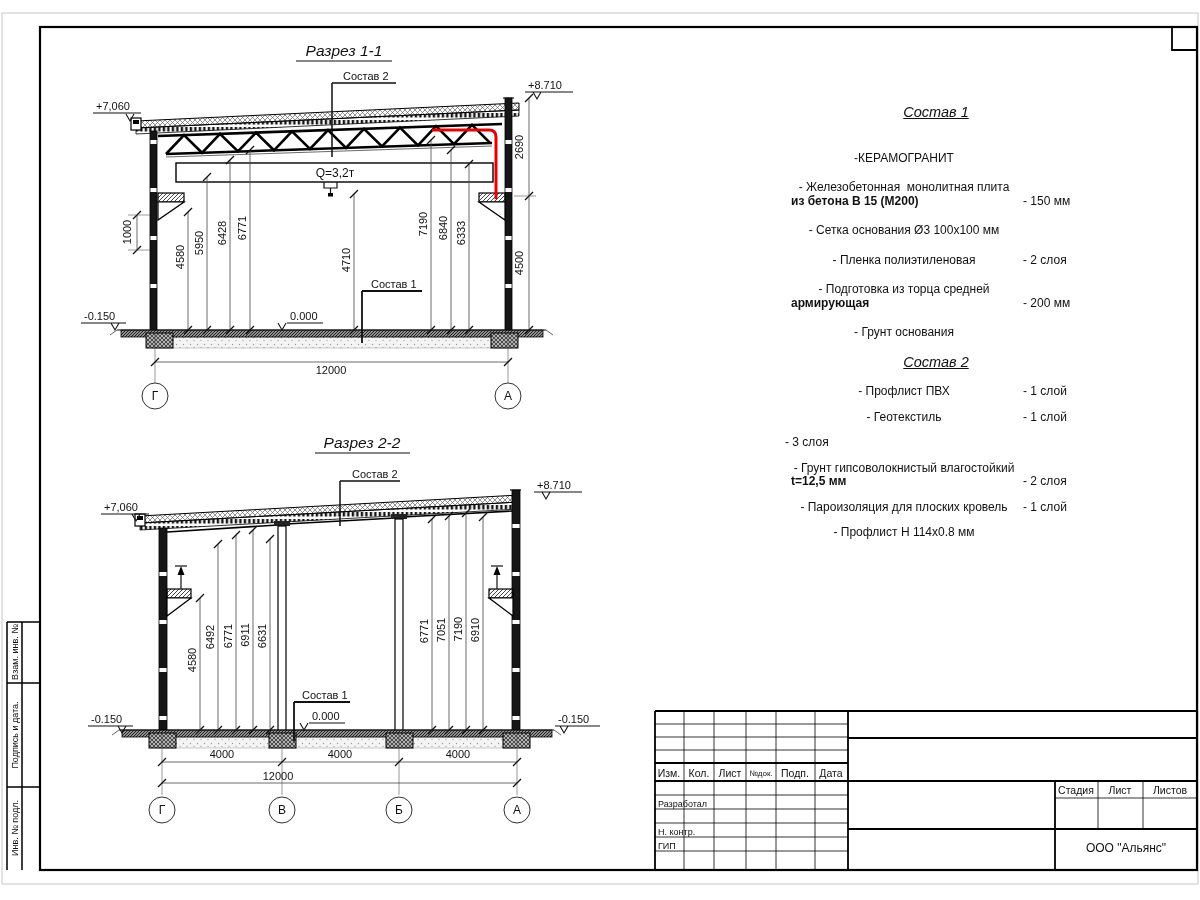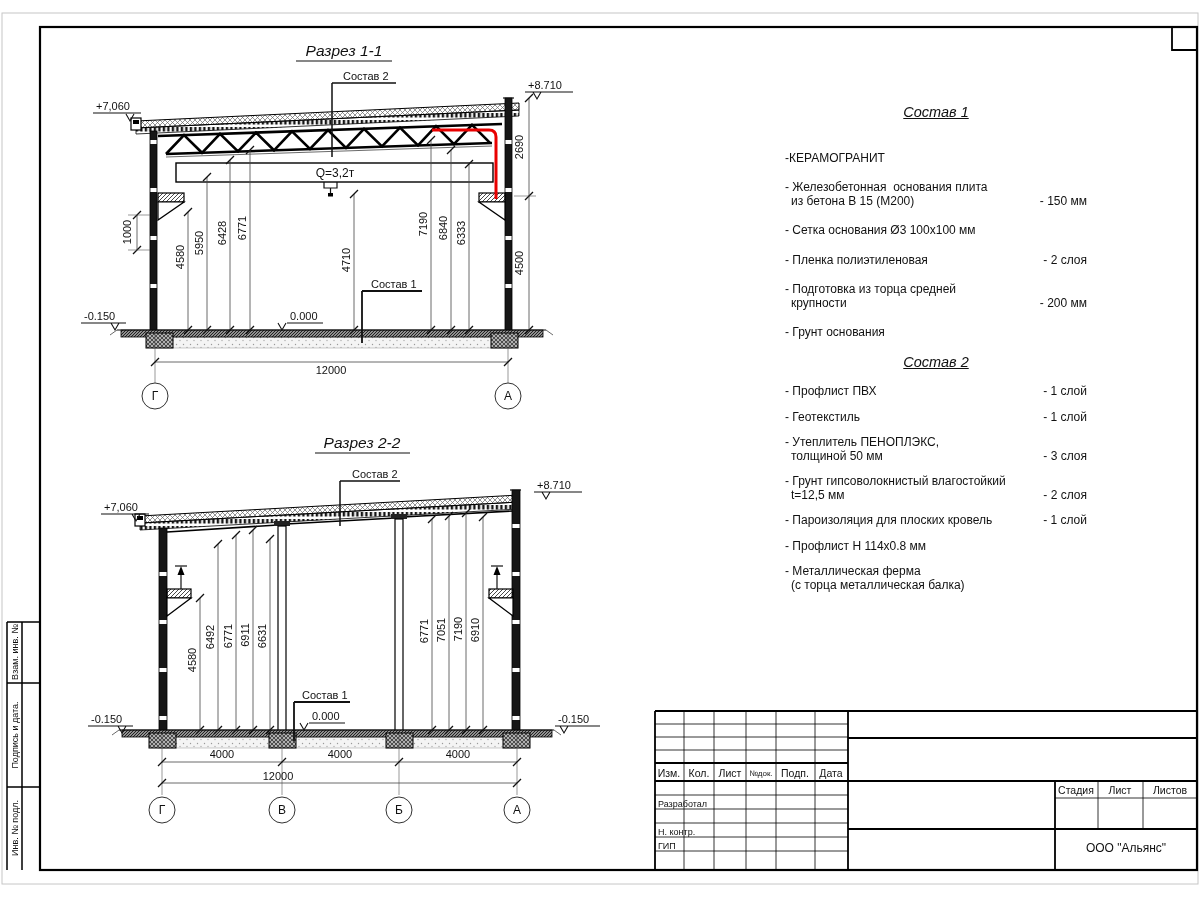--- a/index.html
+++ b/index.html
@@ -20,23 +20,23 @@
   .tick{stroke:#111;stroke-width:1.3;}
   .lvl{stroke:#111;stroke-width:1.1;fill:none;}
   
   .mats{position:absolute;left:785px;top:106px;width:302px;font-size:12px;line-height:13.5px;}
   .mat-title{font-size:14.5px;font-style:italic;text-decoration:underline;text-align:center;
              margin-bottom:32px;}
   .mat-title2{margin-top:4px;margin-bottom:16px;}
   .mat-item{display:flex;margin-bottom:16px;}
   .g2 .mat-item{margin-bottom:12px;}
   .mat-name{flex:1;}
-  .mat-name div:first-child{white-space:pre;}
-  .mat-name div:last-child{padding-left:6px;}
-  .mat-qty{width:64px;align-self:flex-end;text-align:right;}
+  .mat-name div:first-child{white-space:pre;text-align:center;}
+  .mat-name div:last-child{padding-left:6px;font-weight:bold;}
+  .mat-qty{width:64px;align-self:flex-end;}
 </style>
 </head>
 <body>
 
 <div class="sheet">
 <svg width="1200" height="900" viewBox="0 0 1200 900">
   <defs>
     <pattern id="roofhatch" width="5" height="5" patternUnits="userSpaceOnUse">
       <path d="M0,5 L5,0 M0,0 L5,5" stroke="#666" stroke-width="0.7"></path>
     </pattern>
@@ -323,21 +323,21 @@
   <div class="g1">
     <div class="mat-item">
       <div class="mat-name">
             <div>-КЕРАМОГРАНИТ</div>
             <div></div>
           </div>
       <div class="mat-qty"></div>
     </div>
     <div class="mat-item">
       <div class="mat-name">
-            <div>- Железобетонная  основания плита</div>
+            <div>- Железобетонная  монолитная плита</div>
             <div>из бетона В 15 (М200)</div>
           </div>
       <div class="mat-qty">- 150 мм</div>
     </div>
     <div class="mat-item">
       <div class="mat-name">
             <div>- Сетка основания Ø3 100х100 мм</div>
             <div></div>
           </div>
       <div class="mat-qty"></div>
@@ -345,21 +345,21 @@
     <div class="mat-item">
       <div class="mat-name">
             <div>- Пленка полиэтиленовая</div>
             <div></div>
           </div>
       <div class="mat-qty">-  2 слоя</div>
     </div>
     <div class="mat-item">
       <div class="mat-name">
             <div>- Подготовка из торца средней</div>
-            <div>крупности</div>
+            <div>армирующая</div>
           </div>
       <div class="mat-qty">- 200 мм</div>
     </div>
     <div class="mat-item">
       <div class="mat-name">
             <div>- Грунт основания</div>
             <div></div>
           </div>
       <div class="mat-qty"></div>
     </div>
@@ -376,49 +376,38 @@
       <div class="mat-qty">- 1 слой</div>
     </div>
     <div class="mat-item">
       <div class="mat-name">
             <div>- Геотекстиль</div>
             <div></div>
           </div>
       <div class="mat-qty">- 1 слой</div>
     </div>
     <div class="mat-item">
-      <div class="mat-name">
-            <div>- Утеплитель ПЕНОПЛЭКС,</div>
-            <div>толщиной 50 мм</div>
-          </div>
       <div class="mat-qty">- 3 слоя</div>
     </div>
     <div class="mat-item">
       <div class="mat-name">
             <div>- Грунт гипсоволокнистый влагостойкий</div>
             <div>t=12,5 мм</div>
           </div>
       <div class="mat-qty">- 2 слоя</div>
     </div>
     <div class="mat-item">
       <div class="mat-name">
             <div>- Пароизоляция для плоских кровель</div>
             <div></div>
           </div>
       <div class="mat-qty">- 1 слой</div>
     </div>
     <div class="mat-item">
       <div class="mat-name">
             <div>- Профлист Н 114х0.8 мм</div>
             <div></div>
-          </div>
-      <div class="mat-qty"></div>
-    </div>
-    <div class="mat-item">
-      <div class="mat-name">
-            <div>- Металлическая ферма</div>
-            <div>(с торца металлическая балка)</div>
           </div>
       <div class="mat-qty"></div>
     </div>
   </div>
 </div>
 </div>
 
 </body></html>

